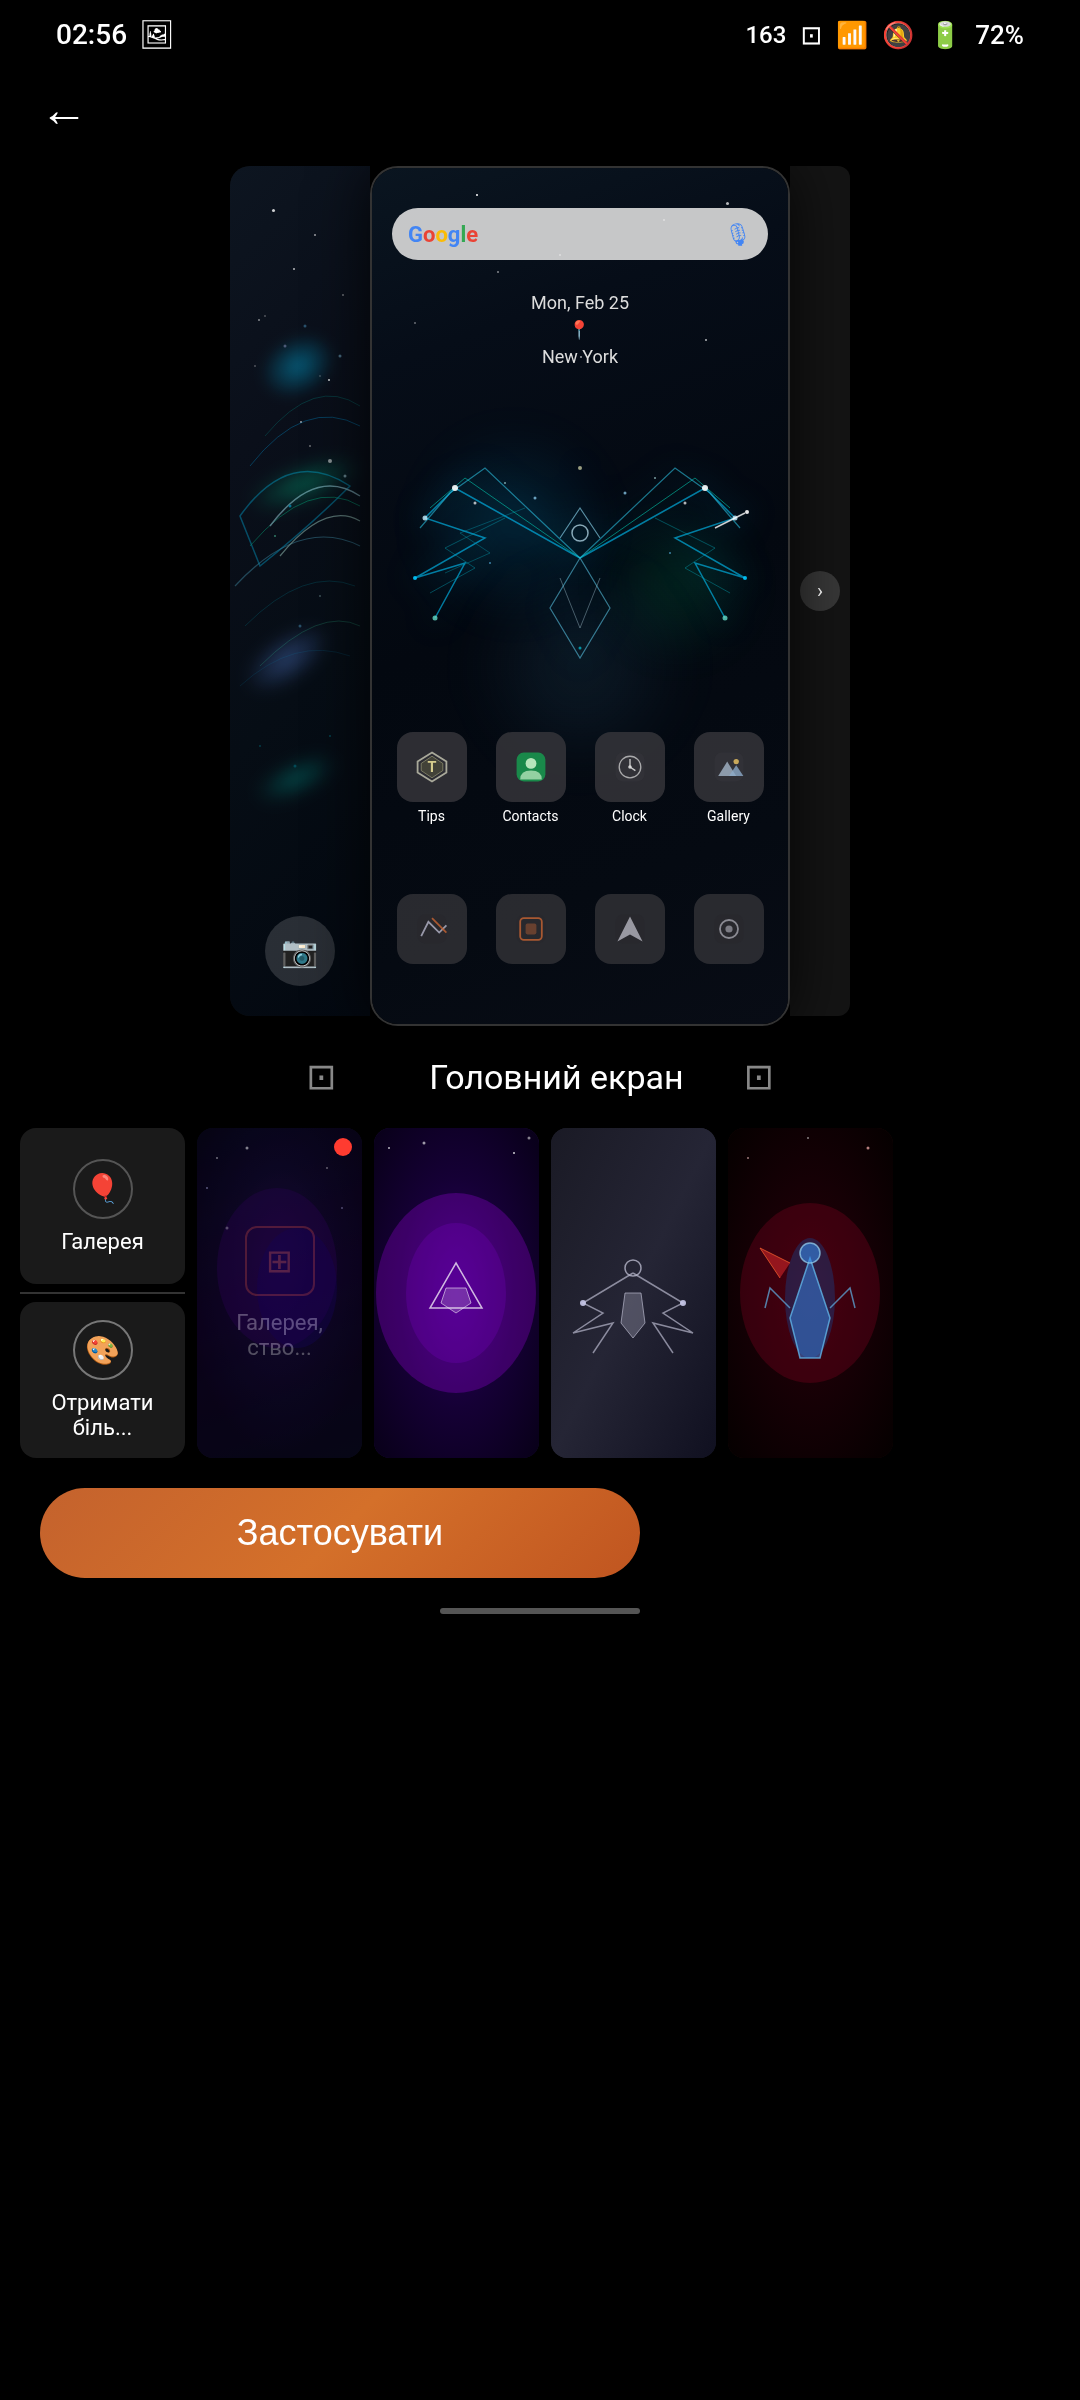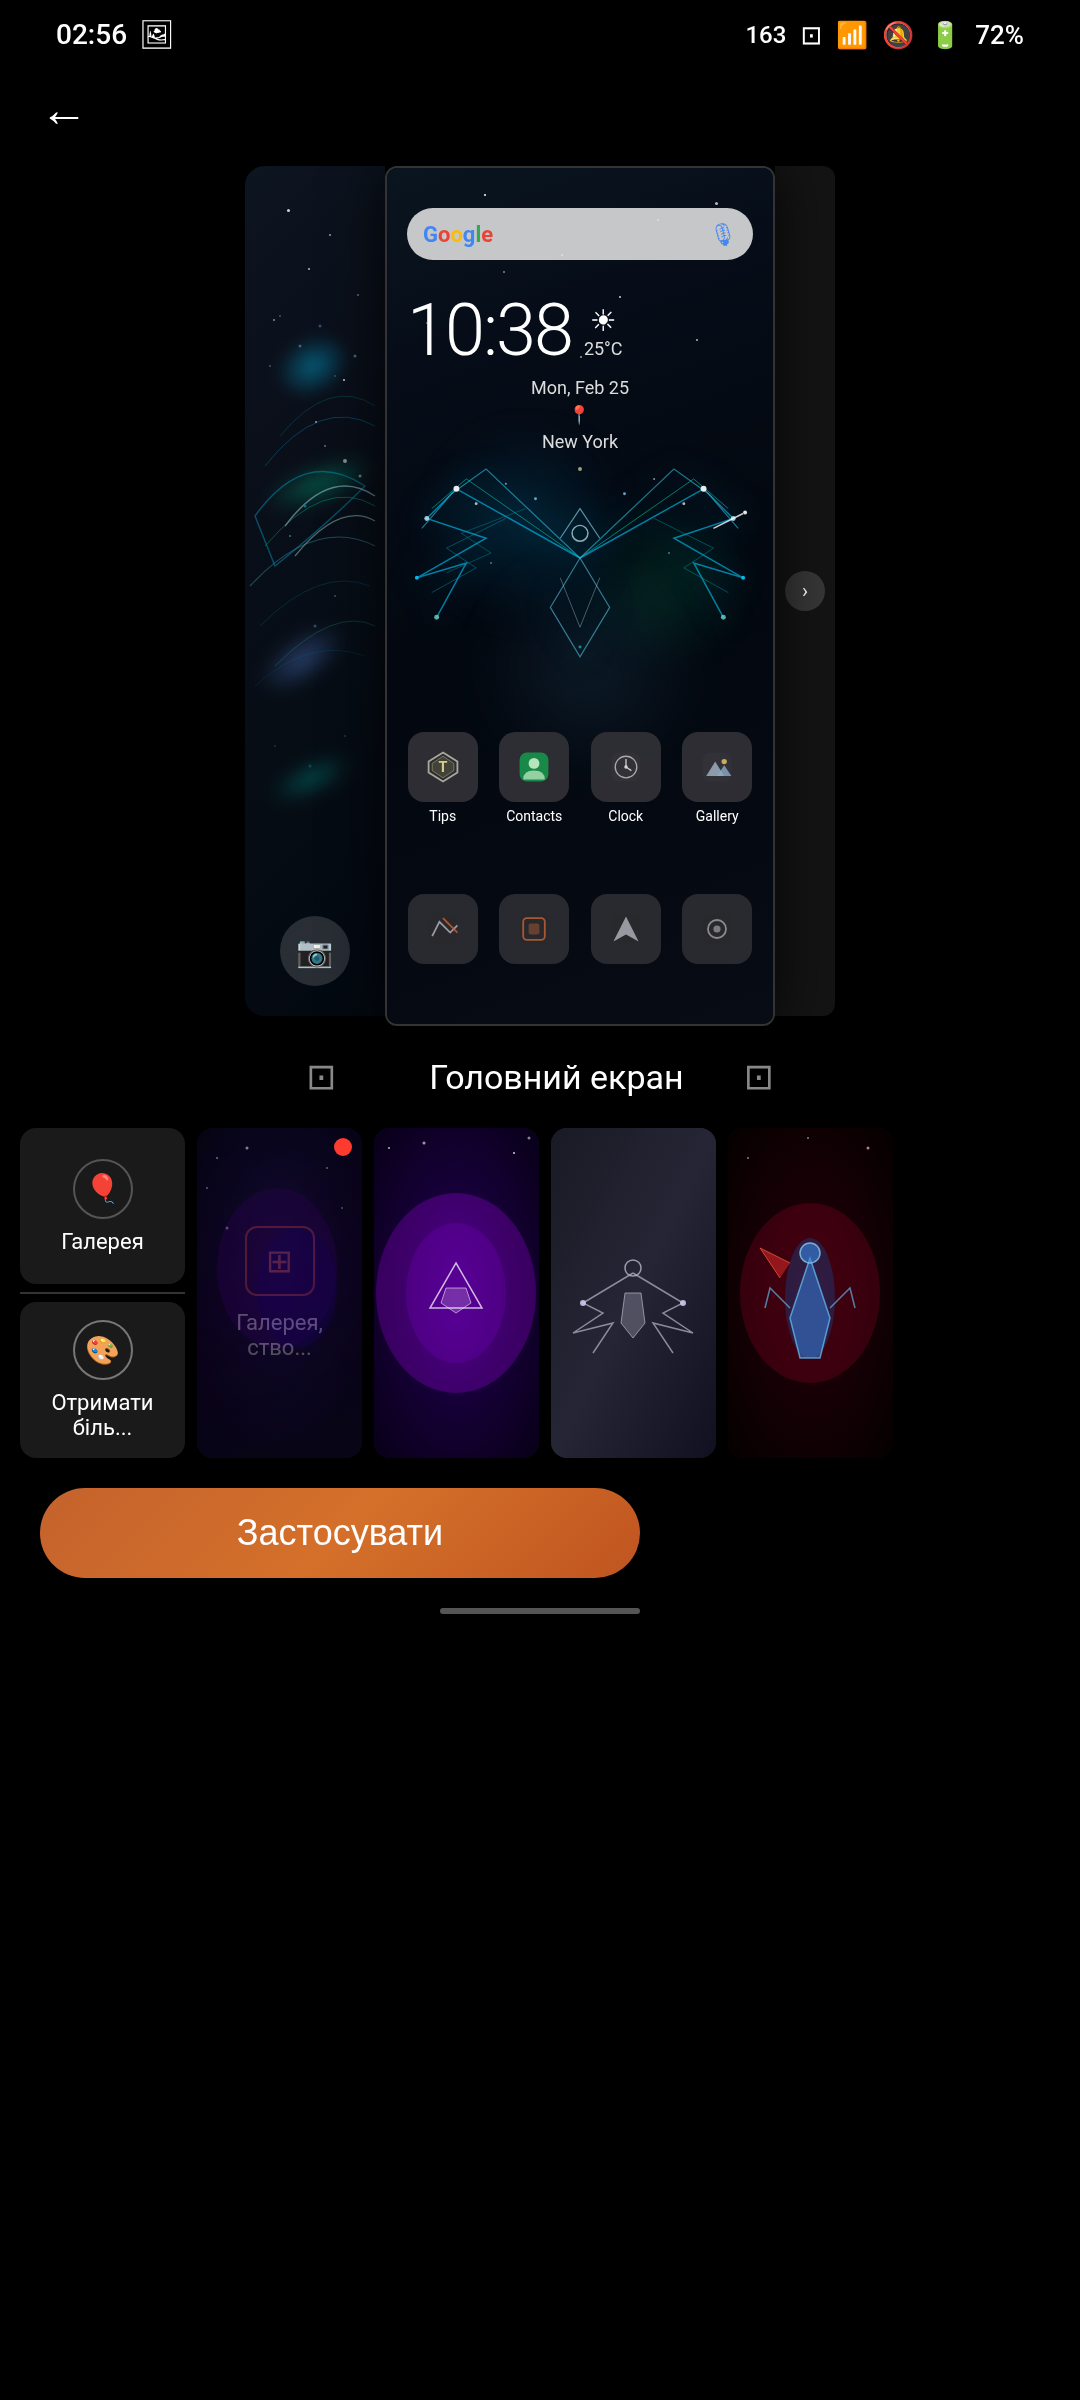--- a/index.html
+++ b/index.html
@@ -85,23 +85,23 @@
       background: rgba(255,255,255,0.15);
       border-radius: 50%;
       display: flex;
       align-items: center;
       justify-content: center;
       font-size: 30px;
     }
 
     
     .preview-center {
-      width: 390px;
+      width: 420px;
       height: 860px;
-      border-radius: 12px;
+      border-radius: 28px;
       overflow: hidden;
       border: 2px solid #333;
       background: #000;
       position: relative;
       flex-shrink: 0;
       z-index: 2;
       box-shadow: 0 0 60px rgba(0,0,0,0.8);
     }
 
     .phone-screen {
@@ -618,27 +618,20 @@
       <div class="nebula-3"></div>
 
       <div class="google-search-bar">
         <div class="google-g">
           <span>G</span><span>o</span><span>o</span><span>g</span><span style="color:#34A853;">l</span><span style="color:#EA4335;">e</span>
         </div>
         <div class="mic-icon">🎙</div>
       </div>
 
       <div class="clock-widget">
-        <div class="clock-time-row">
-          <div class="clock-time">10:38</div>
-          <div class="weather-info">
-            <div class="weather-icon">☀</div>
-            <div class="weather-temp">25°C</div>
-          </div>
-        </div>
         <div class="clock-date">
           <span>Mon, Feb 25</span>
           <span>📍</span>
           <span>New York</span>
         </div>
       </div>
 
       <div class="rog-bird">
         <svg viewBox="0 0 350 300" width="350" height="300" style="filter: drop-shadow(0 0 15px rgba(0,200,255,0.5));">
 

